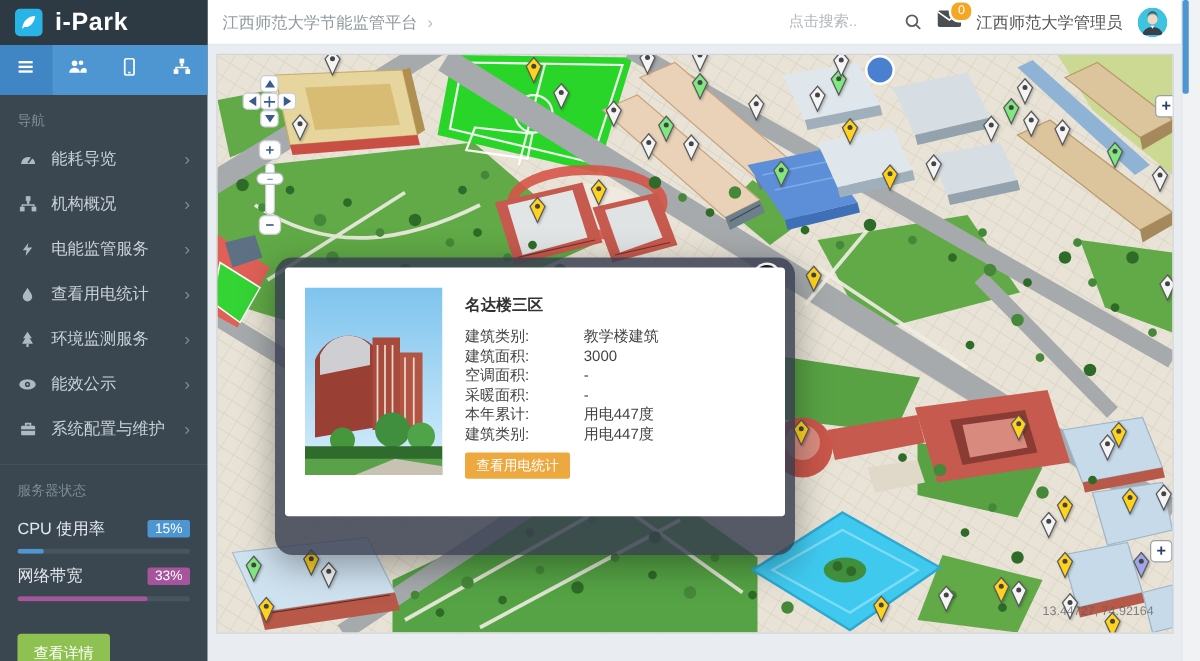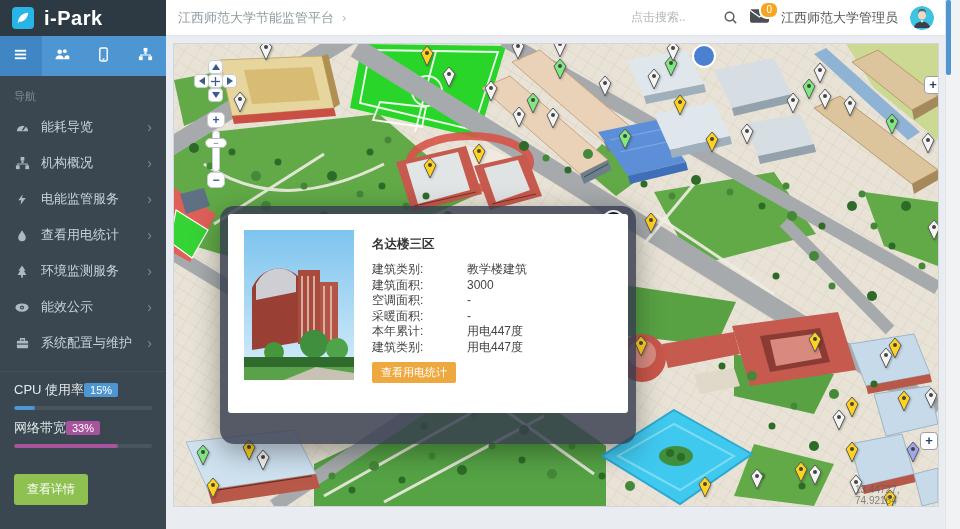--- a/index.html
+++ b/index.html
@@ -13,21 +13,21 @@
   .logo-text{color:#fff;font-size:20px;font-weight:bold;letter-spacing:.5px;}
   .icon-bar{height:40px;background:#4e96d2;display:flex;}
   .icon-cell{flex:1;display:flex;align-items:center;justify-content:center;color:#fff;cursor:pointer;}
   .icon-cell.active{background:#4186c4;}
   .section-label{color:#7d8c96;font-size:11px;padding:13px 14px 5px;}
   .menu-item{display:flex;align-items:center;padding:9px 14px;color:#c9d2d8;font-size:13px;gap:11px;cursor:pointer;}
   .mi-icon{width:16px;height:15px;color:#aebac2;display:flex;align-items:center;justify-content:center;flex:none;}
   .mi-label{flex:1;white-space:nowrap;}
   .mi-chevron{color:#7d8c96;font-size:14px;line-height:1;}
   .server-block{border-top:1px solid rgba(255,255,255,.05);margin-top:10px;}
-  .stat-row{display:flex;align-items:center;padding:9px 14px 5px;color:#e2e8ec;font-size:13px;}
+  .stat-row{display:flex;align-items:center;justify-content:space-between;padding:9px 14px 5px;color:#e2e8ec;font-size:13px;}
   .badge{font-size:11px;color:#fff;padding:1px 6px;border-radius:2px;}
   .bar{margin:2px 14px 0;height:4px;background:#49555e;border-radius:2px;overflow:hidden;}
   .bar-fill{height:100%;border-radius:2px;}
   .details-btn{margin:26px 14px 0;display:inline-block;background:#8fc152;color:#fff;font-size:12px;
                padding:7px 13px;border-radius:3px;cursor:pointer;border:none;}
 
   
   .header{position:absolute;left:166px;top:0;width:780px;height:36px;background:#fff;border-bottom:1px solid #e3e6e8;
           display:flex;align-items:center;padding:0 12px;box-sizing:border-box;z-index:25;}
   .breadcrumb{color:#8f9a9f;font-size:13px;display:flex;gap:8px;align-items:center;}
@@ -40,21 +40,21 @@
               border-radius:8px;padding:1px 5px;border:2px solid #fff;}
   .username{color:#555;font-size:13px;white-space:nowrap;}
   .avatar{width:24px;height:24px;border-radius:50%;overflow:hidden;flex:none;cursor:pointer;}
 
   
   .map-outer{position:absolute;left:166px;top:36px;width:780px;height:493px;background:#e9edf2;}
   .map-canvas{position:absolute;left:8px;top:8px;width:764px;height:462px;overflow:hidden;background:#e8e3d8;
               box-shadow:0 0 0 1px #d2d6da;}
   .map-svg{position:absolute;left:0;top:0;}
   .marker{position:absolute;width:16px;height:22px;z-index:5;filter:drop-shadow(1px 1px 1px rgba(0,0,0,.25));}
-  .coords{position:absolute;left:681px;top:440px;color:#5d5f61;opacity:.75;font-size:10px;z-index:6;}
+  .coords{position:absolute;left:660px;top:440px;color:#5d5f61;opacity:.75;font-size:10px;z-index:6;}
 
   
   .ctl{position:absolute;z-index:8;}
   .pan-btn{position:absolute;width:15px;height:14px;background:#fdfdfd;border:1px solid #c9ccd2;border-radius:4px;
            display:flex;align-items:center;justify-content:center;cursor:pointer;box-sizing:border-box;}
   .tri{width:0;height:0;border-style:solid;}
   .tri.up{border-width:0 4px 6px 4px;border-color:transparent transparent #3b5b8c transparent;}
   .tri.down{border-width:6px 4px 0 4px;border-color:#3b5b8c transparent transparent transparent;}
   .tri.left{border-width:4px 6px 4px 0;border-color:transparent #3b5b8c transparent transparent;}
   .tri.right{border-width:4px 0 4px 6px;border-color:transparent transparent transparent #3b5b8c;}
@@ -199,20 +199,21 @@
             <path d="M6 5V3h4v2" fill="none" stroke="currentColor" stroke-width="1.5"></path>
             <rect x="2" y="8" width="12" height="1.2" fill="#3a4750"></rect>
           </svg>
         </span>
         <span class="mi-label">系统配置与维护</span>
         <span class="mi-chevron">›</span>
       </div>
     </div>
 
   <div class="server-block">
+    <div class="section-label">服务器状态</div>
     <div class="stat-row">
       <span>CPU 使用率</span>
       <span class="badge" id="cpu-badge" style="background: rgb(78, 150, 210);">15%</span>
     </div>
     <div class="bar">
         <div class="bar-fill" id="cpu-fill" style="width: 15%; background: rgb(78, 150, 210);"></div>
       </div>
     <div class="stat-row">
       <span>网络带宽</span>
       <span class="badge" id="bw-badge" style="background: rgb(166, 84, 156);">33%</span>

